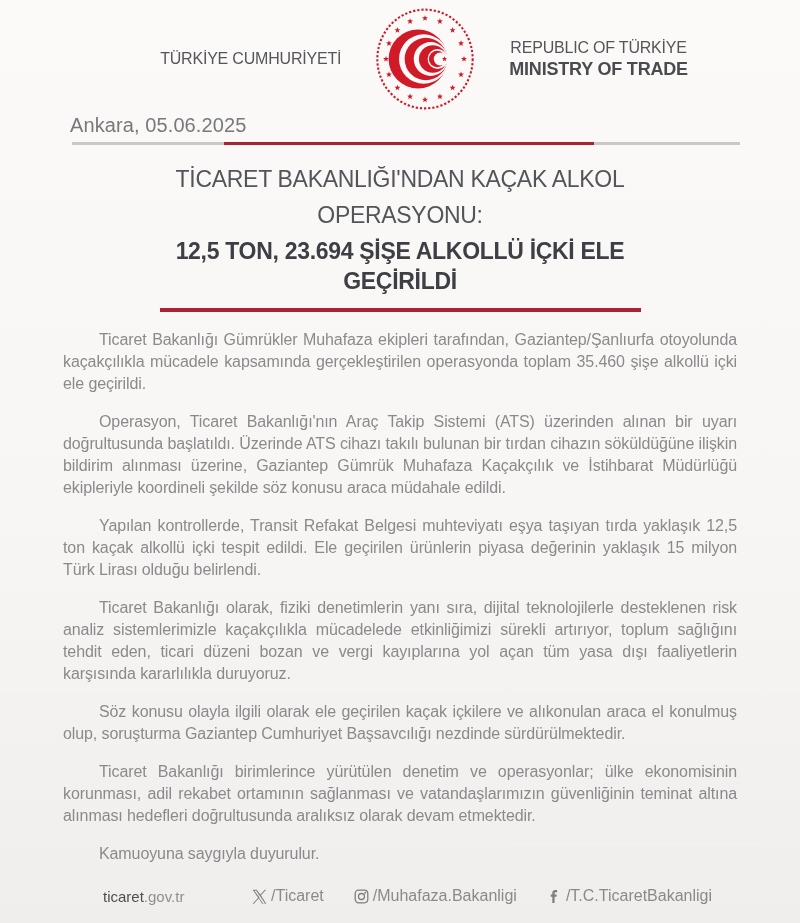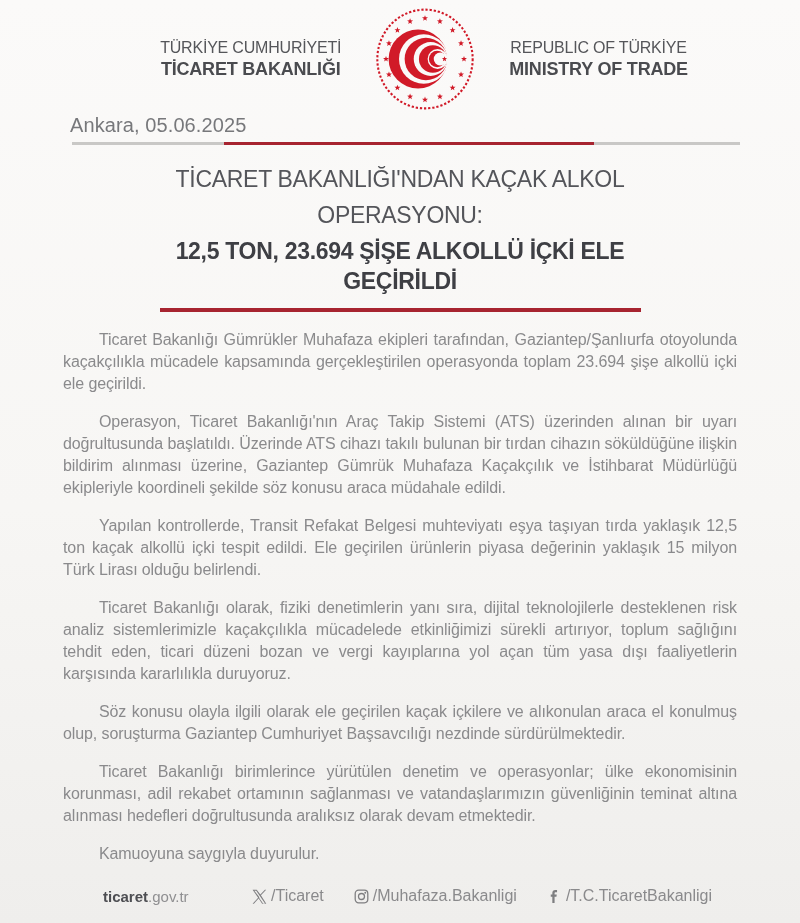--- a/index.html
+++ b/index.html
@@ -40,34 +40,33 @@
     text-align:justify; text-indent:36px; margin-bottom:16px;
     letter-spacing:-0.1px;
   }
   .article p:last-child { text-align:left; }
   
   .footer {
     position:absolute; left:0; right:0; bottom:14px; height:26px;
     display:flex; align-items:center;
   }
   .site-link { position:absolute; left:103px; font-size:15px; color:#8f8f91; text-decoration:none; cursor:pointer; }
-  .site-link .site-bold { font-weight:700; color:#4d4e52; }
+  .site-link .site-bold { font-weight:400; color:#4d4e52; }
   .social-group { position:absolute; right:88px; display:flex; gap:30px; }
   .social-item { display:flex; align-items:center; gap:4px; font-size:16px; color:#8a8a8c; text-decoration:none; cursor:pointer; }
   .social-item svg { display:block; }
 </style>
 </head>
 <body>
 
 <div class="page">
 
   <div class="header">
     <div class="org-block">
       <div class="org-line1">TÜRKİYE CUMHURİYETİ</div>
-      <div class="org-line2">TİCARET BAKANLIĞI</div>
     </div>
 
     <svg class="emblem" viewBox="0 0 120 120">
       <ellipse cx="60" cy="60" rx="55" ry="57" fill="none" stroke="#d11a28" stroke-width="2.4" stroke-dasharray="2.6 2.2"></ellipse>
       <g id="emblem-stars" fill="#d11a28">
           <path d="M60.00,9.40L60.89,11.78L63.42,11.89L61.44,13.47L62.12,15.91L60.00,14.51L57.88,15.91L58.56,13.47L56.58,11.89L59.11,11.78Z"></path>
           <path d="M77.22,12.98L78.11,15.35L80.64,15.47L78.66,17.04L79.34,19.49L77.22,18.09L75.10,19.49L75.78,17.04L73.80,15.47L76.33,15.35Z"></path>
           <path d="M91.82,23.17L92.71,25.54L95.24,25.65L93.26,27.23L93.94,29.68L91.82,28.28L89.70,29.68L90.38,27.23L88.40,25.65L90.93,25.54Z"></path>
           <path d="M101.57,38.41L102.46,40.79L105.00,40.90L103.01,42.48L103.69,44.93L101.57,43.53L99.46,44.93L100.14,42.48L98.15,40.90L100.69,40.79Z"></path>
           <path d="M105.00,56.40L105.89,58.78L108.42,58.89L106.44,60.47L107.12,62.91L105.00,61.51L102.88,62.91L103.56,60.47L101.58,58.89L104.11,58.78Z"></path>
@@ -110,21 +109,21 @@
     <div class="seg-gray-r"></div>
   </div>
 
   <div class="title-block">
     <div class="title-line1">TİCARET BAKANLIĞI'NDAN KAÇAK ALKOL OPERASYONU:</div>
     <div class="title-line2">12,5 TON, 23.694 ŞİŞE ALKOLLÜ İÇKİ ELE GEÇİRİLDİ</div>
   </div>
   <div class="divider2"></div>
 
   <div class="article">
-    <p>Ticaret Bakanlığı Gümrükler Muhafaza ekipleri tarafından, Gaziantep/Şanlıurfa otoyolunda kaçakçılıkla mücadele kapsamında gerçekleştirilen operasyonda toplam 23.694 şişe alkollü içki ele geçirildi.</p>
+    <p>Ticaret Bakanlığı Gümrükler Muhafaza ekipleri tarafından, Gaziantep/Şanlıurfa otoyolunda kaçakçılıkla mücadele kapsamında gerçekleştirilen operasyonda toplam 35.460 şişe alkollü içki ele geçirildi.</p>
     <p>Operasyon, Ticaret Bakanlığı'nın Araç Takip Sistemi (ATS) üzerinden alınan bir uyarı doğrultusunda başlatıldı. Üzerinde ATS cihazı takılı bulunan bir tırdan cihazın söküldüğüne ilişkin bildirim alınması üzerine, Gaziantep Gümrük Muhafaza Kaçakçılık ve İstihbarat Müdürlüğü ekipleriyle koordineli şekilde söz konusu araca müdahale edildi.</p>
     <p>Yapılan kontrollerde, Transit Refakat Belgesi muhteviyatı eşya taşıyan tırda yaklaşık 12,5 ton kaçak alkollü içki tespit edildi. Ele geçirilen ürünlerin piyasa değerinin yaklaşık 15 milyon Türk Lirası olduğu belirlendi.</p>
     <p>Ticaret Bakanlığı olarak, fiziki denetimlerin yanı sıra, dijital teknolojilerle desteklenen risk analiz sistemlerimizle kaçakçılıkla mücadelede etkinliğimizi sürekli artırıyor, toplum sağlığını tehdit eden, ticari düzeni bozan ve vergi kayıplarına yol açan tüm yasa dışı faaliyetlerin karşısında kararlılıkla duruyoruz.</p>
     <p>Söz konusu olayla ilgili olarak ele geçirilen kaçak içkilere ve alıkonulan araca el konulmuş olup, soruşturma Gaziantep Cumhuriyet Başsavcılığı nezdinde sürdürülmektedir.</p>
     <p>Ticaret Bakanlığı birimlerince yürütülen denetim ve operasyonlar; ülke ekonomisinin korunması, adil rekabet ortamının sağlanması ve vatandaşlarımızın güvenliğinin teminat altına alınması hedefleri doğrultusunda aralıksız olarak devam etmektedir.</p>
     <p>Kamuoyuna saygıyla duyurulur.</p>
   </div>
 
   <div class="footer">
     <a class="site-link">

